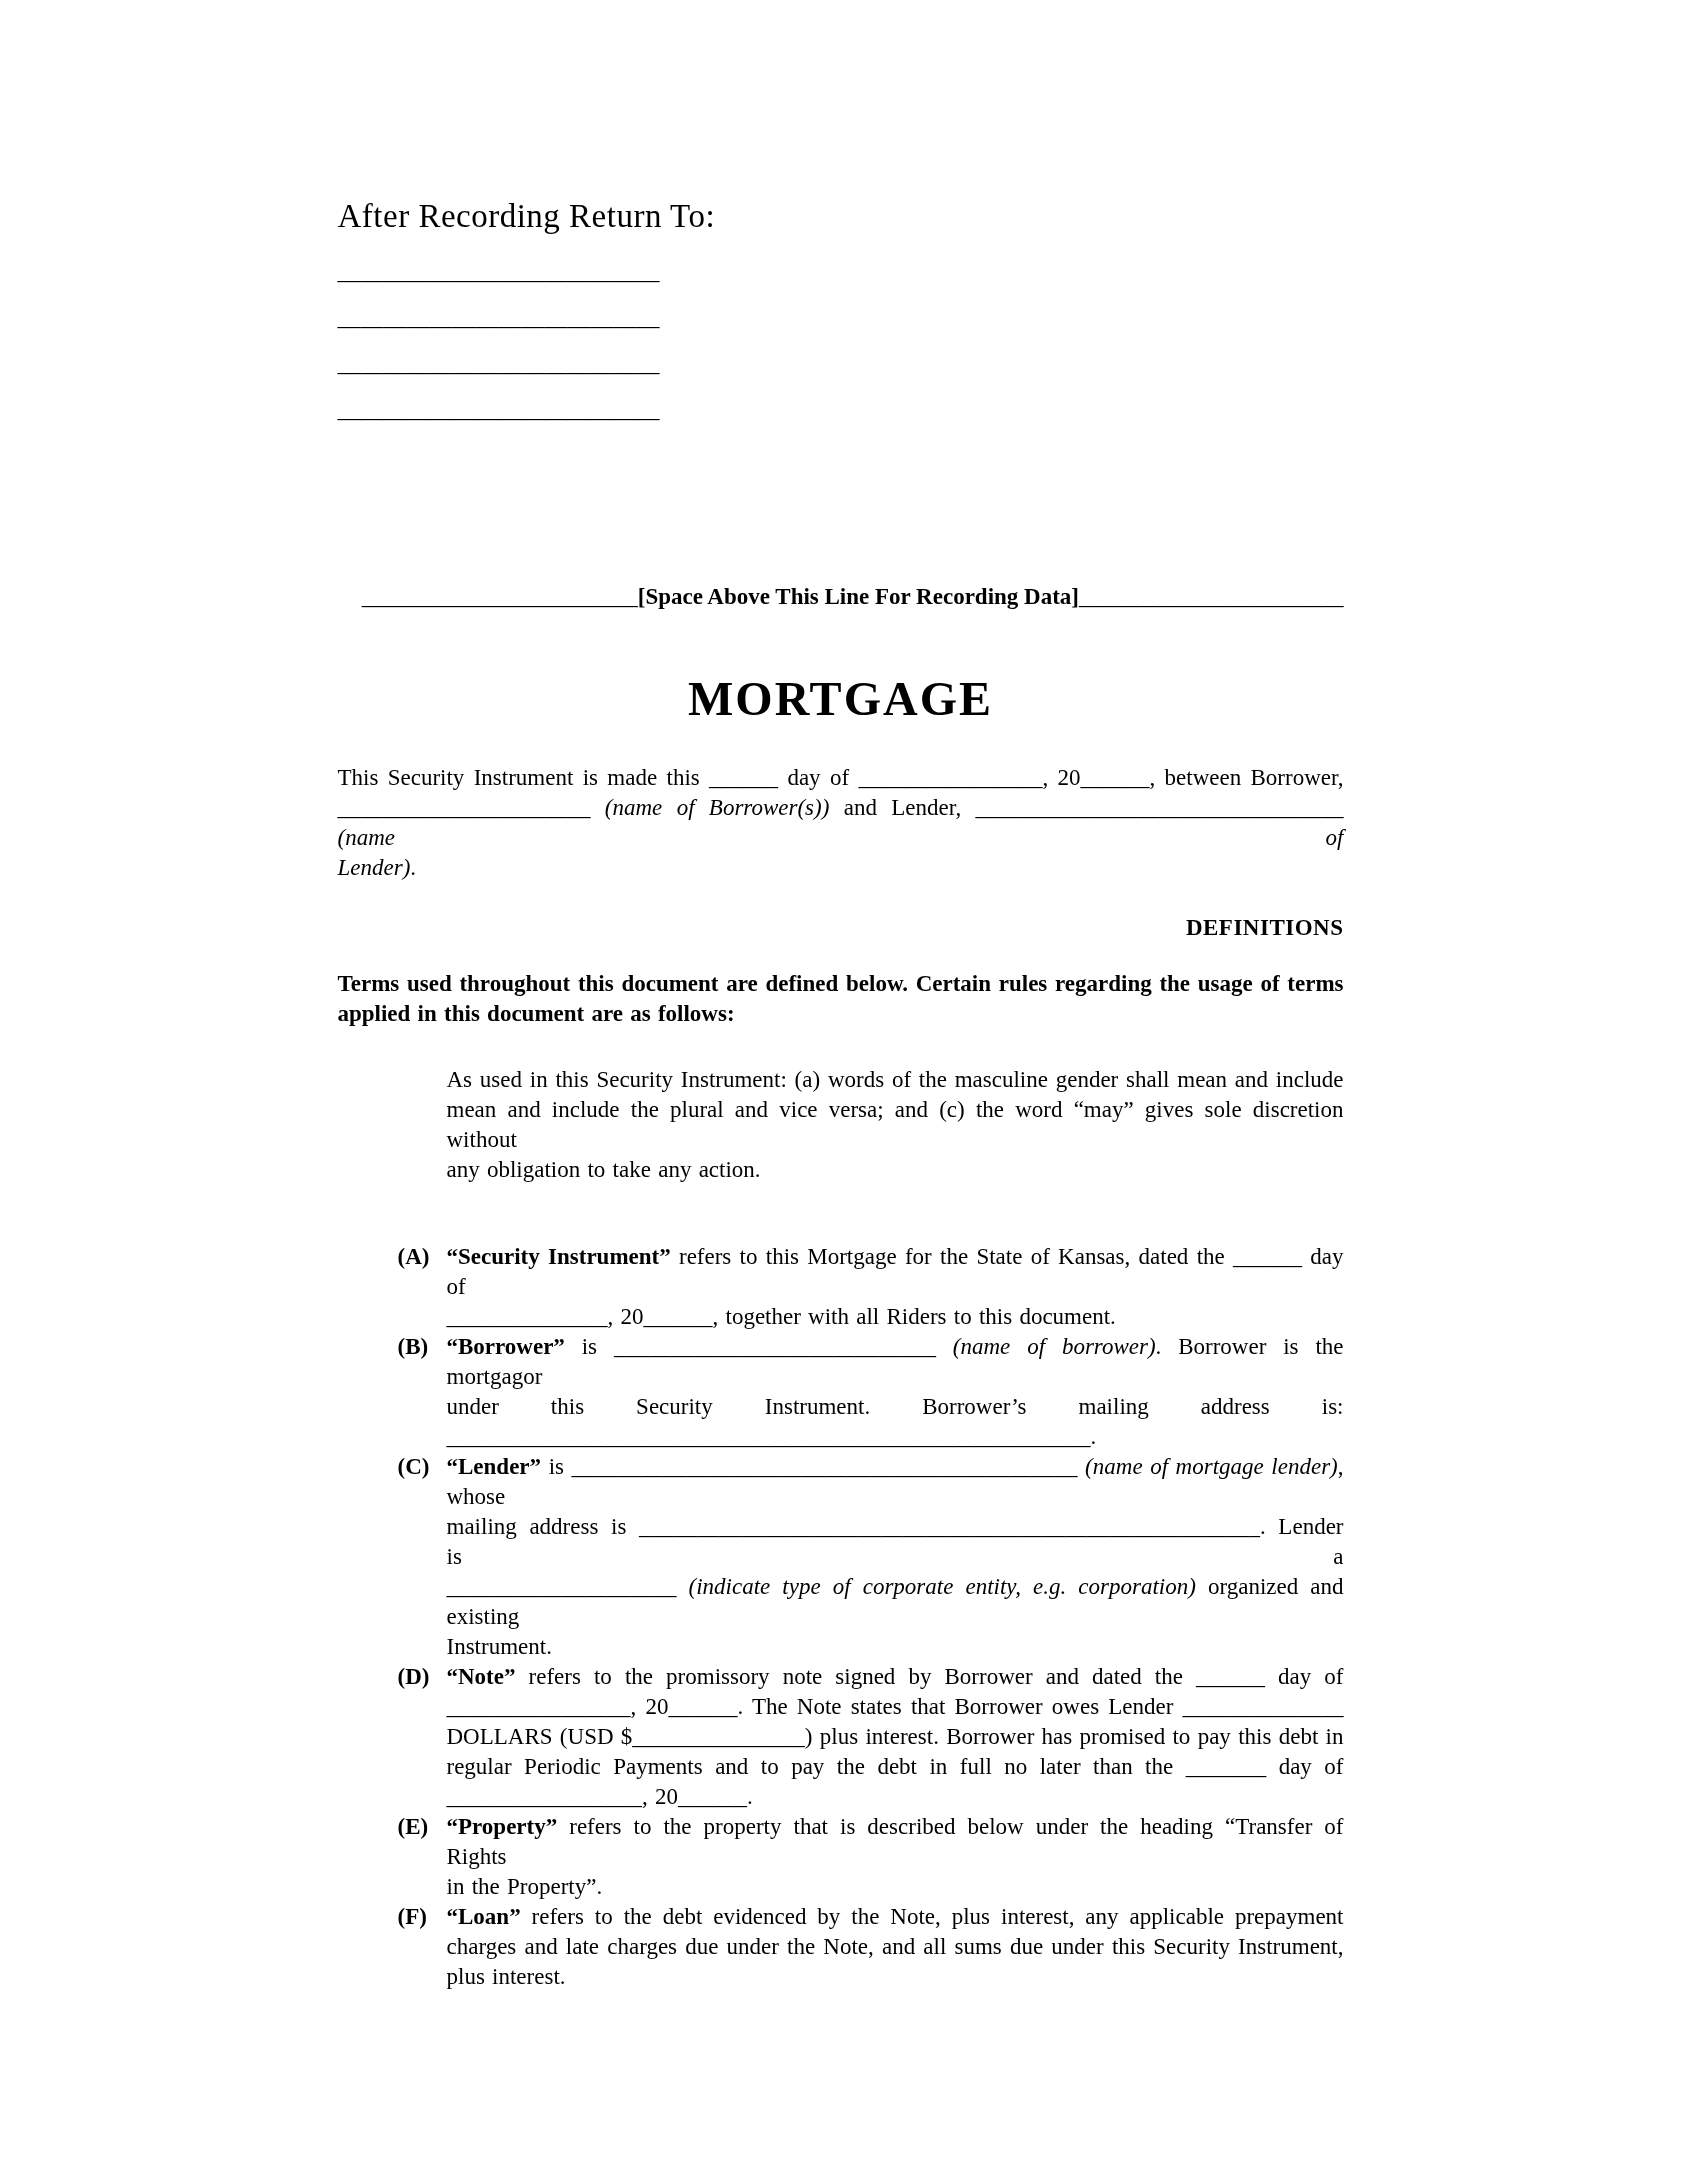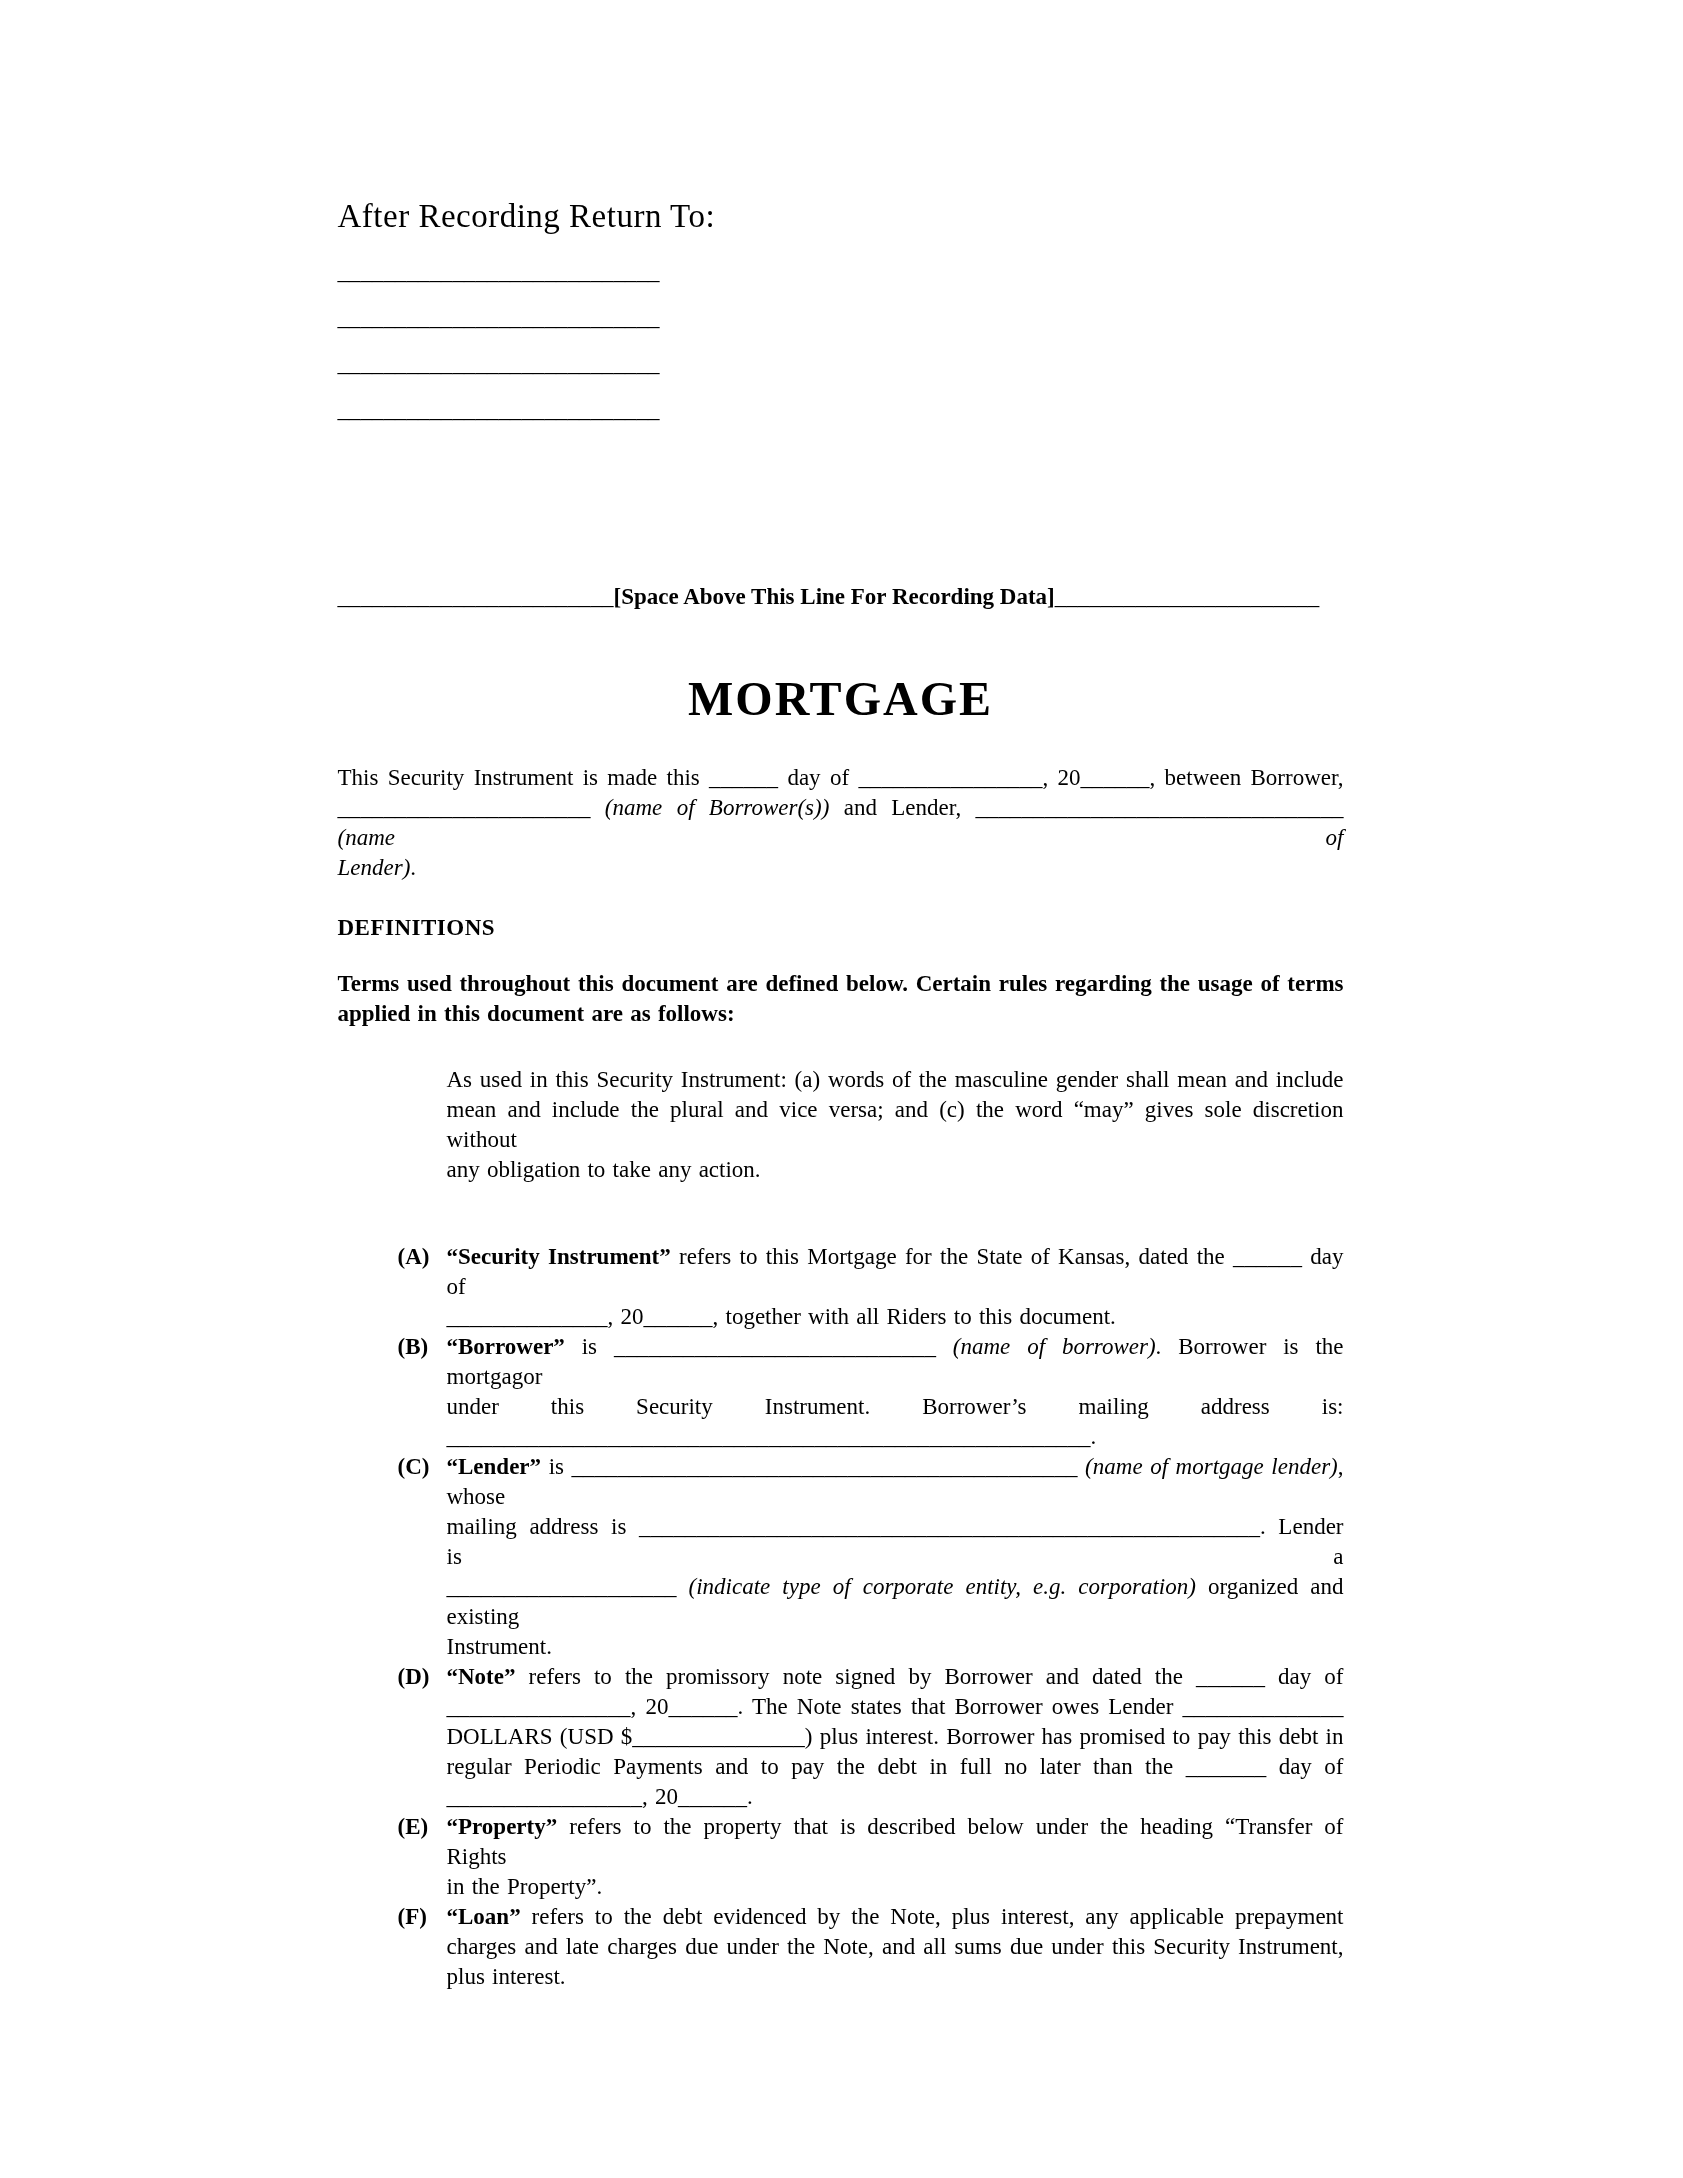--- a/index.html
+++ b/index.html
@@ -27,21 +27,21 @@
   .address-blanks { margin-top: 16px; }
   .addr-line {
     line-height: 46px;
     height: 46px;
     white-space: nowrap;
     letter-spacing: 0;
   }
 
   .recording-band {
     margin-top: 149px;
-    text-align: left;
+    text-align: right;
     line-height: 30px;
     white-space: nowrap;
   }
   .band-label { font-weight: bold; }
 
   .title {
     margin-top: 63px;
     text-align: center;
     font-size: 48px;
     font-weight: bold;
@@ -58,20 +58,21 @@
   .line.last { text-align-last: left; }
 
   .intro { margin-top: 40px; }
 
   .def-heading {
     margin-top: 30px;
     font-size: 23px;
     font-weight: bold;
     line-height: 30px;
     letter-spacing: 0.5px;
+    text-align: right;
   }
 
   .def-intro { margin-top: 26px; font-weight: bold; }
 
   .usage {
     margin-top: 36px;
     margin-left: 109px;
   }
 
   .def-list {

